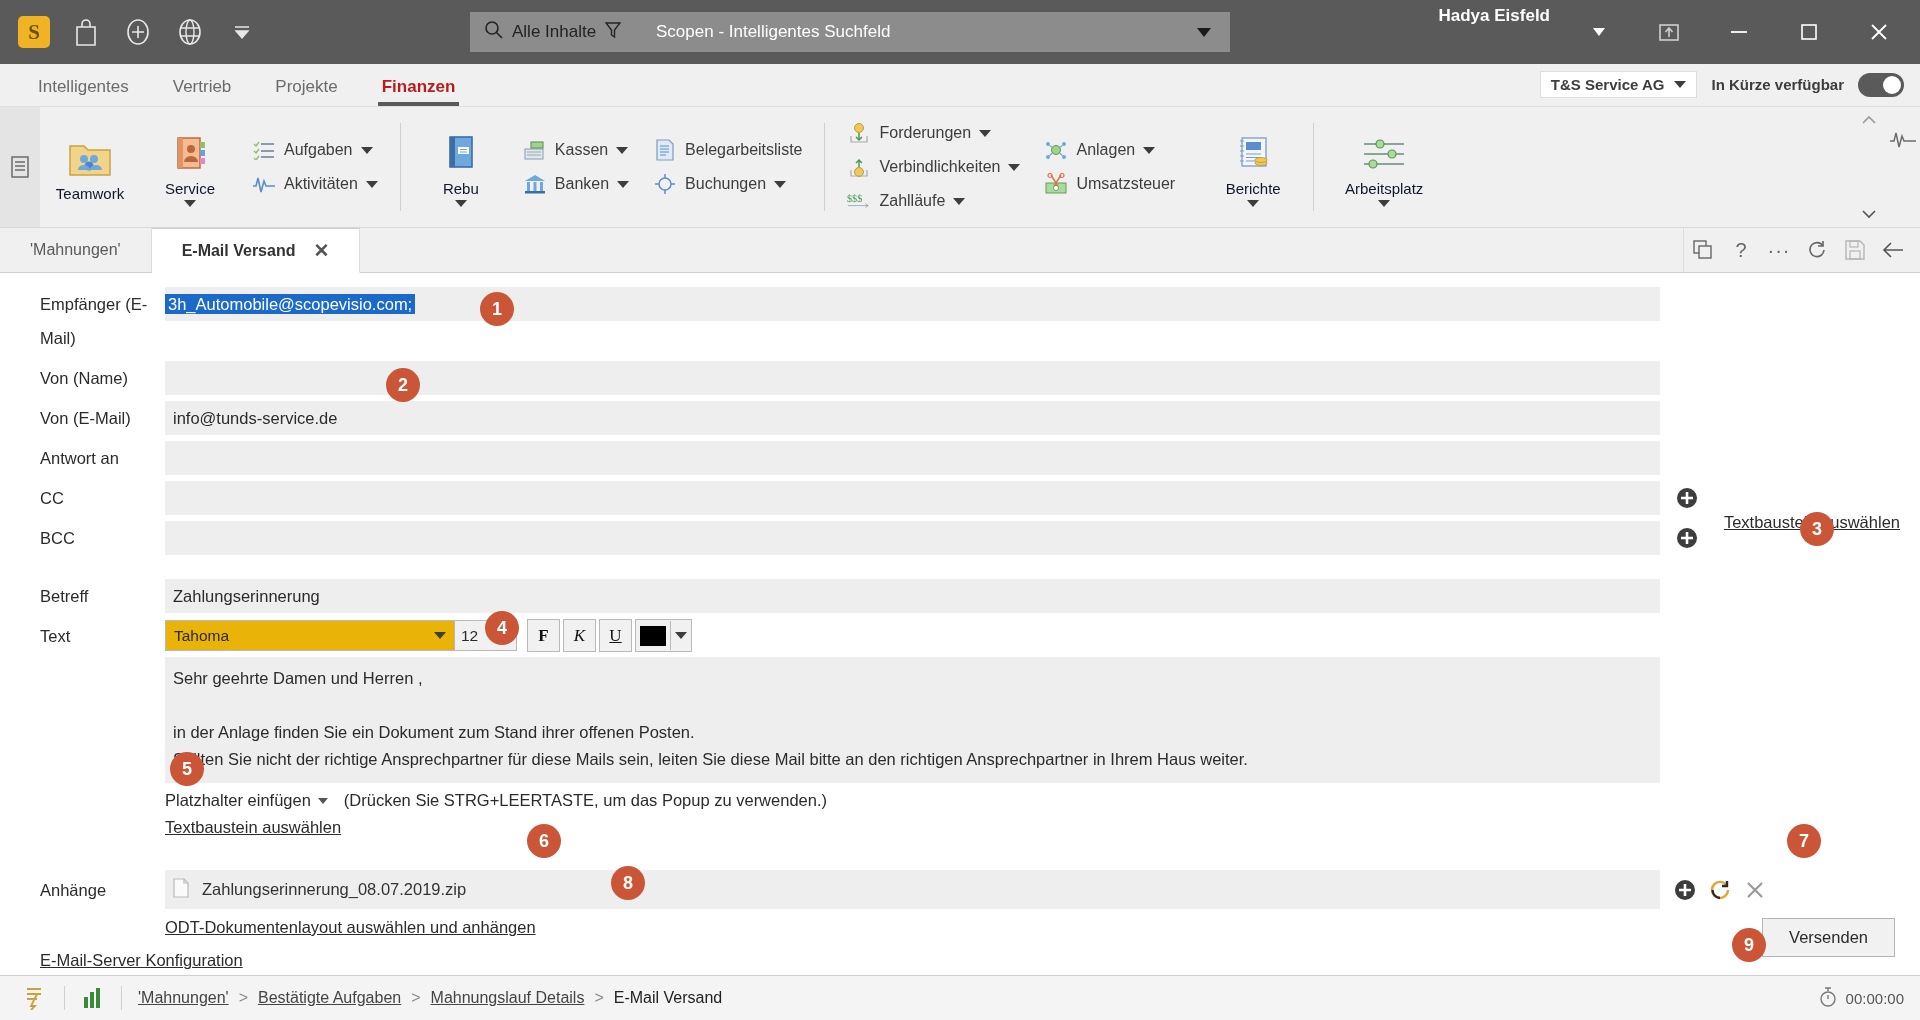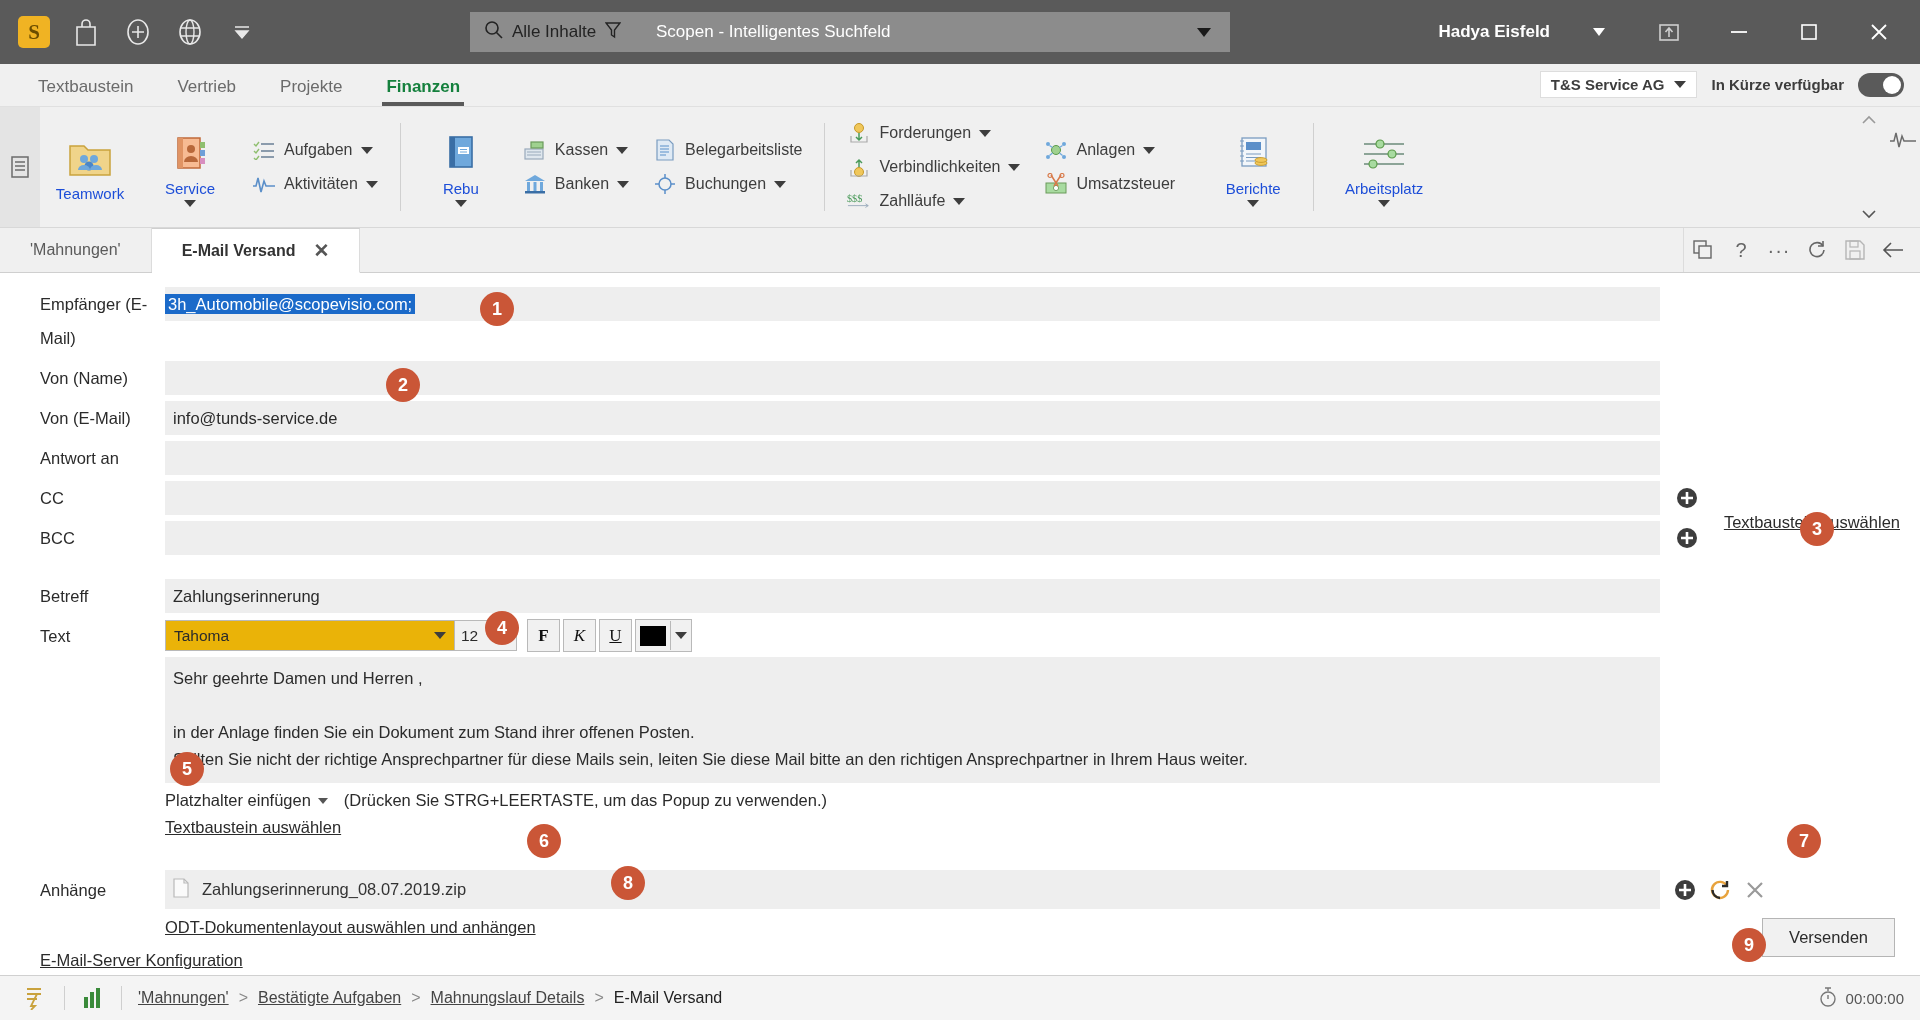--- a/index.html
+++ b/index.html
@@ -14,44 +14,44 @@
   
   .titlebar{height:64px;background:#5a5a5a;display:flex;align-items:center;flex:0 0 64px;position:relative;}
   .tb-icons{display:flex;align-items:center;gap:0px;padding-left:8px;}
   .tb-ico{width:52px;height:52px;display:flex;align-items:center;justify-content:center;cursor:pointer;}
   .logo-s{width:32px;height:32px;border-radius:5px;background:#f0b323;color:#6b4d00;font-weight:bold;font-size:21px;display:flex;align-items:center;justify-content:center;font-family:"Liberation Serif",serif;}
   .searchwrap{position:absolute;left:470px;top:12px;width:760px;height:40px;background:#8c8c8c;display:flex;align-items:center;}
   .search-left{display:flex;align-items:center;gap:9px;padding-left:14px;width:180px;box-sizing:border-box;}
   .search-left span{color:#232323;font-size:17px;}
   .search-main{flex:1;color:#ffffff;font-size:17px;padding-left:6px;}
   .search-caret{width:52px;display:flex;align-items:center;justify-content:center;}
-  .tb-right{margin-left:auto;display:flex;align-items:center;padding-right:10px;gap:8px;}
+  .tb-right{margin-left:auto;display:flex;align-items:flex-start;padding-right:10px;gap:8px;}
   .username{color:#fff;font-size:17px;font-weight:bold;padding-right:10px;}
   .tb-btn{width:62px;height:52px;display:flex;align-items:center;justify-content:center;cursor:pointer;}
   .caret-d{width:0;height:0;border-left:7px solid transparent;border-right:7px solid transparent;border-top:9px solid #1a1a1a;}
   .caret-w{width:0;height:0;border-left:6px solid transparent;border-right:6px solid transparent;border-top:8px solid #fff;}
 
   
   .menubar{height:42px;background:#f0f0f0;display:flex;align-items:flex-end;flex:0 0 42px;border-bottom:1px solid #e0e0e0;position:relative;}
   .menu-items{display:flex;align-items:flex-end;padding-left:16px;gap:0;}
   .menu-item{padding:0 22px 9px 22px;font-size:17px;color:#6b6b6b;cursor:pointer;position:relative;}
-  .menu-item.active{color:#15803d;font-weight:bold;}
+  .menu-item.active{color:#b91c1c;font-weight:bold;}
   .menu-item.active:after{content:"";position:absolute;left:18px;right:18px;bottom:0;height:4px;background:#5a5a5a;}
   .mb-right{margin-left:auto;display:flex;align-items:center;padding:0 16px 8px 0;gap:14px;justify-content:flex-end;}
   .org-sel{background:#fff;border:1px solid #ddd;padding:4px 10px;font-size:15px;font-weight:bold;color:#3d3d3d;display:flex;align-items:center;gap:10px;cursor:pointer;}
   .soon-lbl{font-size:15px;font-weight:bold;color:#3d3d3d;}
   .toggle{width:46px;height:24px;border-radius:12px;background:#5a5a5a;position:relative;cursor:pointer;}
   .toggle:after{content:"";position:absolute;right:3px;top:3px;width:18px;height:18px;border-radius:9px;background:#fff;}
 
   
   .ribbon{height:120px;background:#f0f0f0;flex:0 0 120px;display:flex;align-items:stretch;border-bottom:1px solid #d8d8d8;position:relative;}
   .rib-rail{width:40px;display:flex;align-items:center;justify-content:center;background:#e4e4e4;}
   .rib-big{width:100px;display:flex;flex-direction:column;align-items:center;justify-content:center;cursor:pointer;padding-top:4px;}
   .rib-big .ico{height:44px;display:flex;align-items:center;}
-  .rib-big .lbl{font-size:15px;color:#1d4ed8;margin-top:4px;}
+  .rib-big .lbl{font-size:15px;color:#0f172a;margin-top:4px;}
   .rib-big .dd{margin-top:3px;}
   .caret-sm{width:0;height:0;border-left:6px solid transparent;border-right:6px solid transparent;border-top:7px solid #3d3d3d;}
   .rib-col{display:flex;flex-direction:column;justify-content:center;padding:0 4px;gap:2px;}
   .rib-row{display:flex;align-items:center;gap:8px;padding:5px 8px;font-size:16px;color:#3d3d3d;cursor:pointer;white-space:nowrap;}
   .rib-row .ico{width:24px;height:22px;display:flex;align-items:center;justify-content:center;}
   .rib-sep{width:1px;background:#d0d0d0;margin:16px 10px;}
   .rib-right{margin-left:auto;display:flex;align-items:center;}
   .rib-scroll{width:34px;display:flex;flex-direction:column;justify-content:space-between;align-items:center;padding:8px 0;height:100%;box-sizing:border-box;}
 
   
@@ -188,21 +188,21 @@
       <div class="tb-btn">
         <svg width="24" height="24" viewBox="0 0 24 24">
             <path d="M5 5 L19 19 M19 5 L5 19" stroke="#ffffff" stroke-width="1.8"></path>
           </svg>
       </div>
     </div>
   </div>
 
   <div class="menubar">
     <div class="menu-items">
-      <div class="menu-item"><span>Textbaustein</span></div>
+      <div class="menu-item"><span>Intelligentes</span></div>
       <div class="menu-item"><span>Vertrieb</span></div>
       <div class="menu-item"><span>Projekte</span></div>
       <div class="menu-item active"><span>Finanzen</span></div>
     </div>
     <div class="mb-right">
       <div class="org-sel">
         <span>T&amp;S Service AG</span>
         <span>
             <div class="caret-sm"></div>
           </span>

